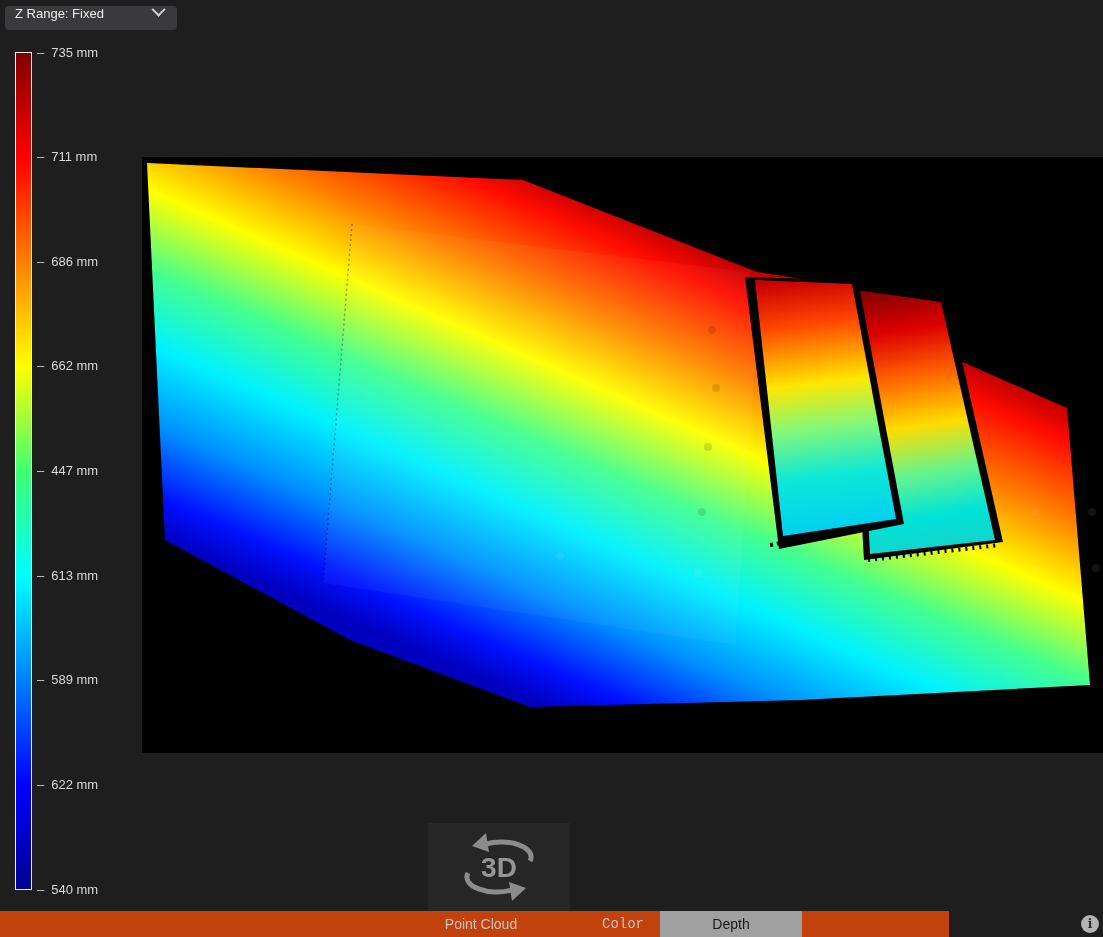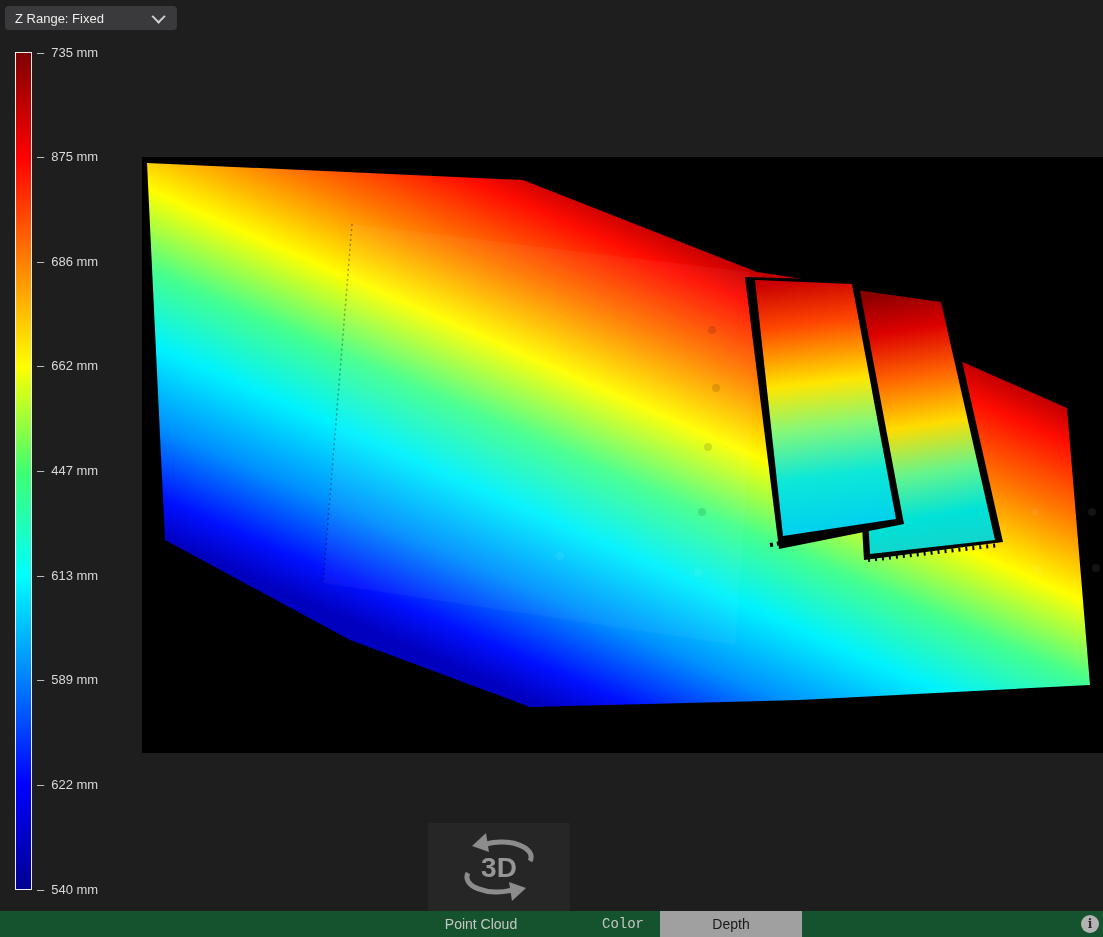--- a/index.html
+++ b/index.html
@@ -5,21 +5,21 @@
   html,body{margin:0;padding:0;}
   body{
     width:1103px;height:937px;position:relative;overflow:hidden;
     background:#1e1e1f;
     font-family:"Liberation Sans","DejaVu Sans",sans-serif;
     -webkit-font-smoothing:antialiased;
   }
   
   .zrange{
     position:absolute;left:5px;top:6px;width:172px;height:24px;
-    background:#3a3a3c;border-radius:4px;display:flex;align-items:center;
+    background:#3a3a3c;border-radius:4px;display:flex;align-items:flex-start;
     padding:0 10px;box-sizing:border-box;color:#ececec;font-size:13px;
     cursor:default;
   }
   .zrange .lbl{flex:1;}
   .chev{
     width:8px;height:8px;border-left:2px solid #cfcfcf;border-bottom:2px solid #cfcfcf;
     transform:rotate(-45deg) translateY(-2px);margin-right:2px;
   }
   
   .colorbar{
@@ -58,21 +58,21 @@
   .board .marker i{
     position:absolute;left:2px;top:2px;width:4px;height:4px;background:#e9e9e9;display:block;
   }
   .board .logo{
     position:absolute;left:54px;top:48px;font-size:5px;color:#8b8b7a;letter-spacing:.5px;
     font-weight:bold;
   }
   .dot{position:absolute;width:2px;height:2px;border-radius:50%;background:#a57a2e;}
   
   .statusbar{
-    position:absolute;left:0;top:911px;width:1103px;height:26px;background:#14532d;
+    position:absolute;left:0;top:911px;width:949px;height:26px;background:#c2410c;
   }
   .tablabel{
     position:absolute;top:0;height:26px;line-height:26px;text-align:center;
     font-size:14px;color:#c6c6c6;width:142px;cursor:default;
   }
   .tablabel.sel{background:#a0a0a0;color:#1a1a1a;}
   .infobtn{
     position:absolute;left:1081px;top:915px;width:18px;height:18px;border-radius:50%;
     background:#b3b3b3;color:#2b2b2b;text-align:center;line-height:18px;
     font-size:12px;font-weight:bold;font-family:"DejaVu Serif","Liberation Serif",serif;
@@ -87,21 +87,21 @@
 </div>
 
 <div class="colorbar" id="colorbar" style="background: linear-gradient(rgb(127, 0, 0) 0%, rgb(255, 0, 0) 12.5%, rgb(255, 128, 0) 25%, rgb(255, 255, 0) 37.5%, rgb(64, 255, 112) 50%, rgb(0, 255, 255) 62.5%, rgb(0, 128, 255) 75%, rgb(0, 0, 255) 87.5%, rgb(0, 0, 144) 100%);"></div>
 <div class="ticks" id="ticks">
     <div class="tick">
       <span class="dash">–</span>
       <span>735 mm</span>
     </div>
     <div class="tick">
       <span class="dash">–</span>
-      <span>875 mm</span>
+      <span>711 mm</span>
     </div>
     <div class="tick">
       <span class="dash">–</span>
       <span>686 mm</span>
     </div>
     <div class="tick">
       <span class="dash">–</span>
       <span>662 mm</span>
     </div>
     <div class="tick">

